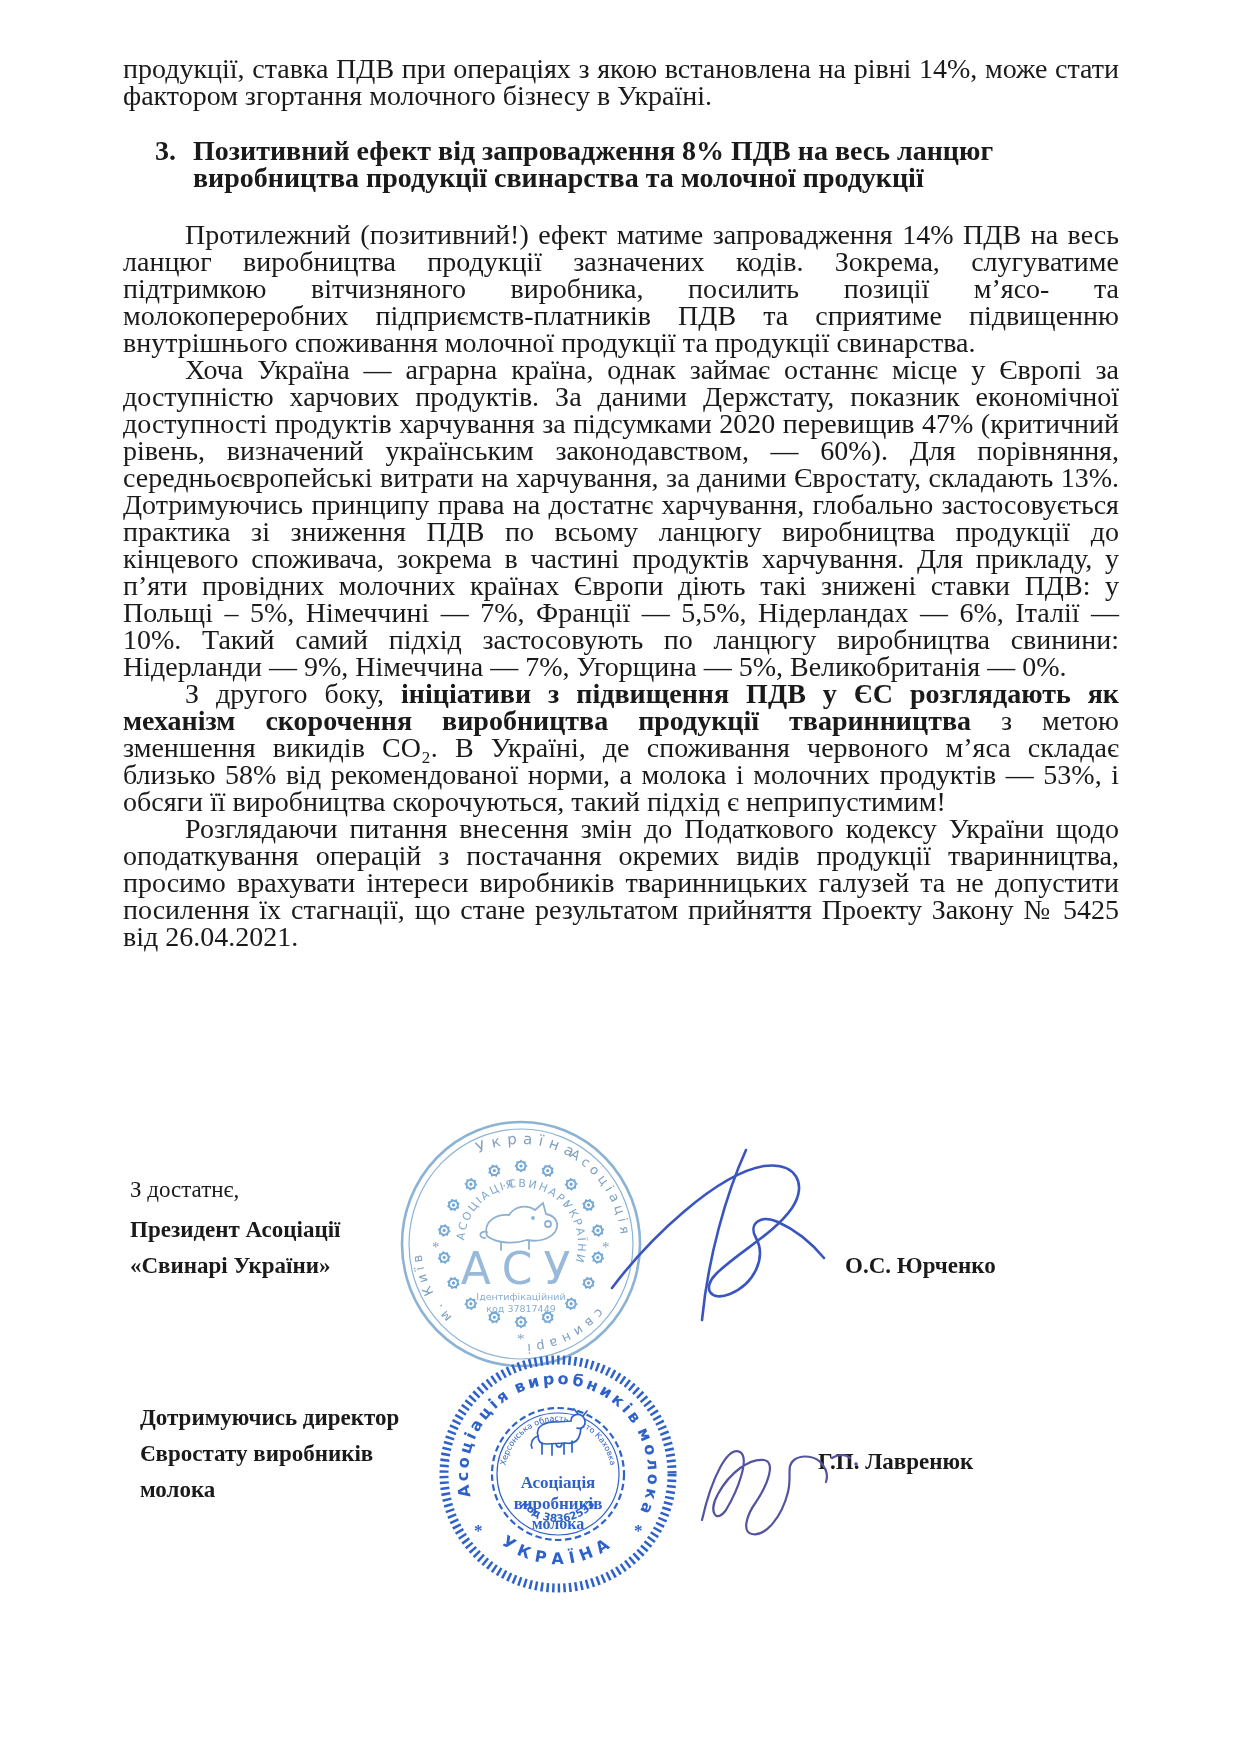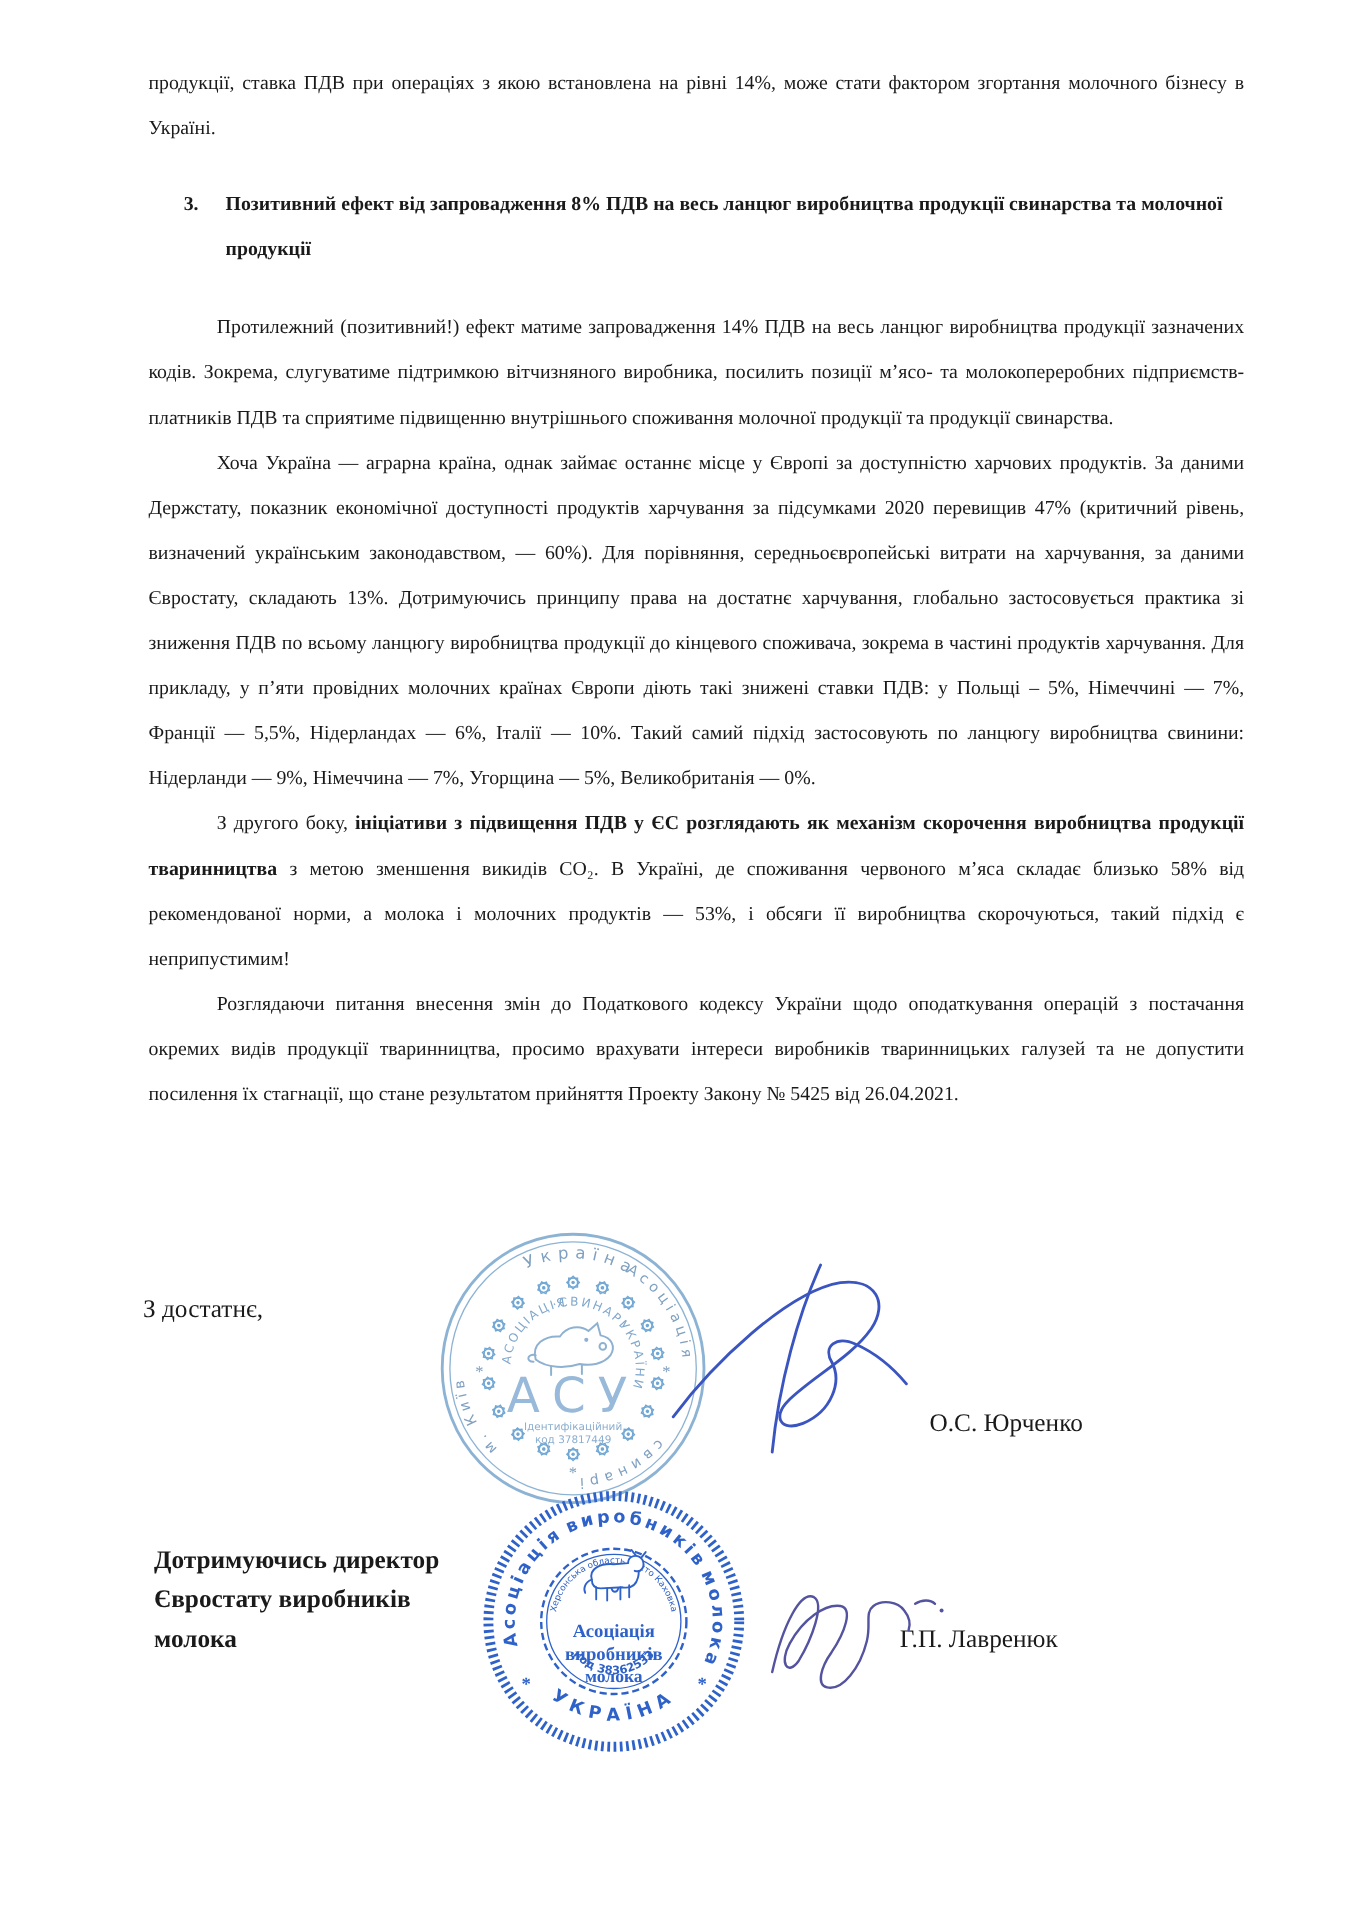--- a/index.html
+++ b/index.html
@@ -3,34 +3,34 @@
 <meta charset="utf-8">
 <style>
   html,body { margin:0; padding:0; background:#e8e8e8; }
   .page {
     position:relative; width:1241px; height:1755px; margin:0 auto;
     background:#ffffff; overflow:hidden;
     font-family:"Liberation Serif", serif; color:#1a1a1a;
   }
   .doc-body {
     position:absolute; left:123px; top:55px; width:996px;
-    font-size:18px; line-height:41px; text-align:justify;margin-left:12px;
+    font-size:28px; line-height:27px; text-align:justify;
   }
   .doc-body p.para { margin:0; }
   .doc-body p.para.indent { text-indent:62px; }
   .b { font-weight:bold; }
   .heading-item {
     display:flex; margin:28px 0 30px; padding-left:32px;
     font-weight:bold; text-align:left;
   }
   .heading-num { flex:0 0 38px; }
   .heading-text { flex:1; }
   .sig-text { position:absolute; font-size:23px; line-height:36px; }
   .sig-title { font-weight:bold; }
-  .sig-name { font-weight:normal;margin-top:28px; }
+  .sig-name { font-weight:bold; }
   svg { display:block; }
   .stamp, .signature { position:absolute; }
   .stamp-asu { opacity:0.88; }
 </style>
 </head>
 <body>
 
 <div class="page">
 
   <div class="doc-body">
@@ -40,20 +40,24 @@
         <span class="heading-text"><span class="b">Позитивний ефект від запровадження 8% ПДВ на весь ланцюг виробництва продукції свинарства та молочної продукції</span></span>
       </div>
       <p class="para indent"><span>Протилежний (позитивний!) ефект матиме запровадження 14% ПДВ на весь ланцюг виробництва продукції зазначених кодів. Зокрема, слугуватиме підтримкою вітчизняного виробника, посилить позиції м’ясо- та молокопереробних підприємств-платників ПДВ та сприятиме підвищенню внутрішнього споживання молочної продукції та продукції свинарства.</span></p>
       <p class="para indent"><span>Хоча Україна — аграрна країна, однак займає останнє місце у Європі за доступністю харчових продуктів. За даними Держстату, показник економічної доступності продуктів харчування за підсумками 2020 перевищив 47% (критичний рівень, визначений українським законодавством, — 60%). Для порівняння, середньоєвропейські витрати на харчування, за даними Євростату, складають 13%. Дотримуючись принципу права на достатнє харчування, глобально застосовується практика зі зниження ПДВ по всьому ланцюгу виробництва продукції до кінцевого споживача, зокрема в частині продуктів харчування. Для прикладу, у п’яти провідних молочних країнах Європи діють такі знижені ставки ПДВ: у Польщі – 5%, Німеччині — 7%, Франції — 5,5%, Нідерландах — 6%, Італії — 10%. Такий самий підхід застосовують по ланцюгу виробництва свинини: Нідерланди — 9%, Німеччина — 7%, Угорщина — 5%, Великобританія — 0%.</span></p>
       <p class="para indent"><span>З другого боку, </span><span class="b">ініціативи з підвищення ПДВ у ЄС розглядають як механізм скорочення виробництва продукції тваринництва</span><span> з метою зменшення викидів CO₂. В Україні, де споживання червоного м’яса складає близько 58% від рекомендованої норми, а молока і молочних продуктів — 53%, і обсяги її виробництва скорочуються, такий підхід є неприпустимим!</span></p>
       <p class="para indent"><span>Розглядаючи питання внесення змін до Податкового кодексу України щодо оподаткування операцій з постачання окремих видів продукції тваринництва, просимо врахувати інтереси виробників тваринницьких галузей та не допустити посилення їх стагнації, що стане результатом прийняття Проекту Закону № 5425 від 26.04.2021.</span></p>
     </div>
 
   <div class="sig-text" style="left:130px; top:1172px;">З достатнє,</div>
 
+  <div class="sig-text sig-title" style="left:130px; top:1212px;">
+    <div>Президент Асоціації</div>
+    <div>«Свинарі України»</div>
+  </div>
   <div class="sig-text sig-name" style="left:845px; top:1248px;">О.С. Юрченко</div>
 
   <div class="sig-text sig-title" style="left:140px; top:1400px;">
     <div>Дотримуючись директор</div>
     <div>Євростату виробників</div>
     <div>молока</div>
   </div>
   <div class="sig-text sig-name" style="left:818px; top:1444px;">Г.П. Лавренюк</div>
 
   <svg class="stamp stamp-asu" style="left:398px; top:1118px;" width="246" height="252" viewBox="0 0 246 252">

